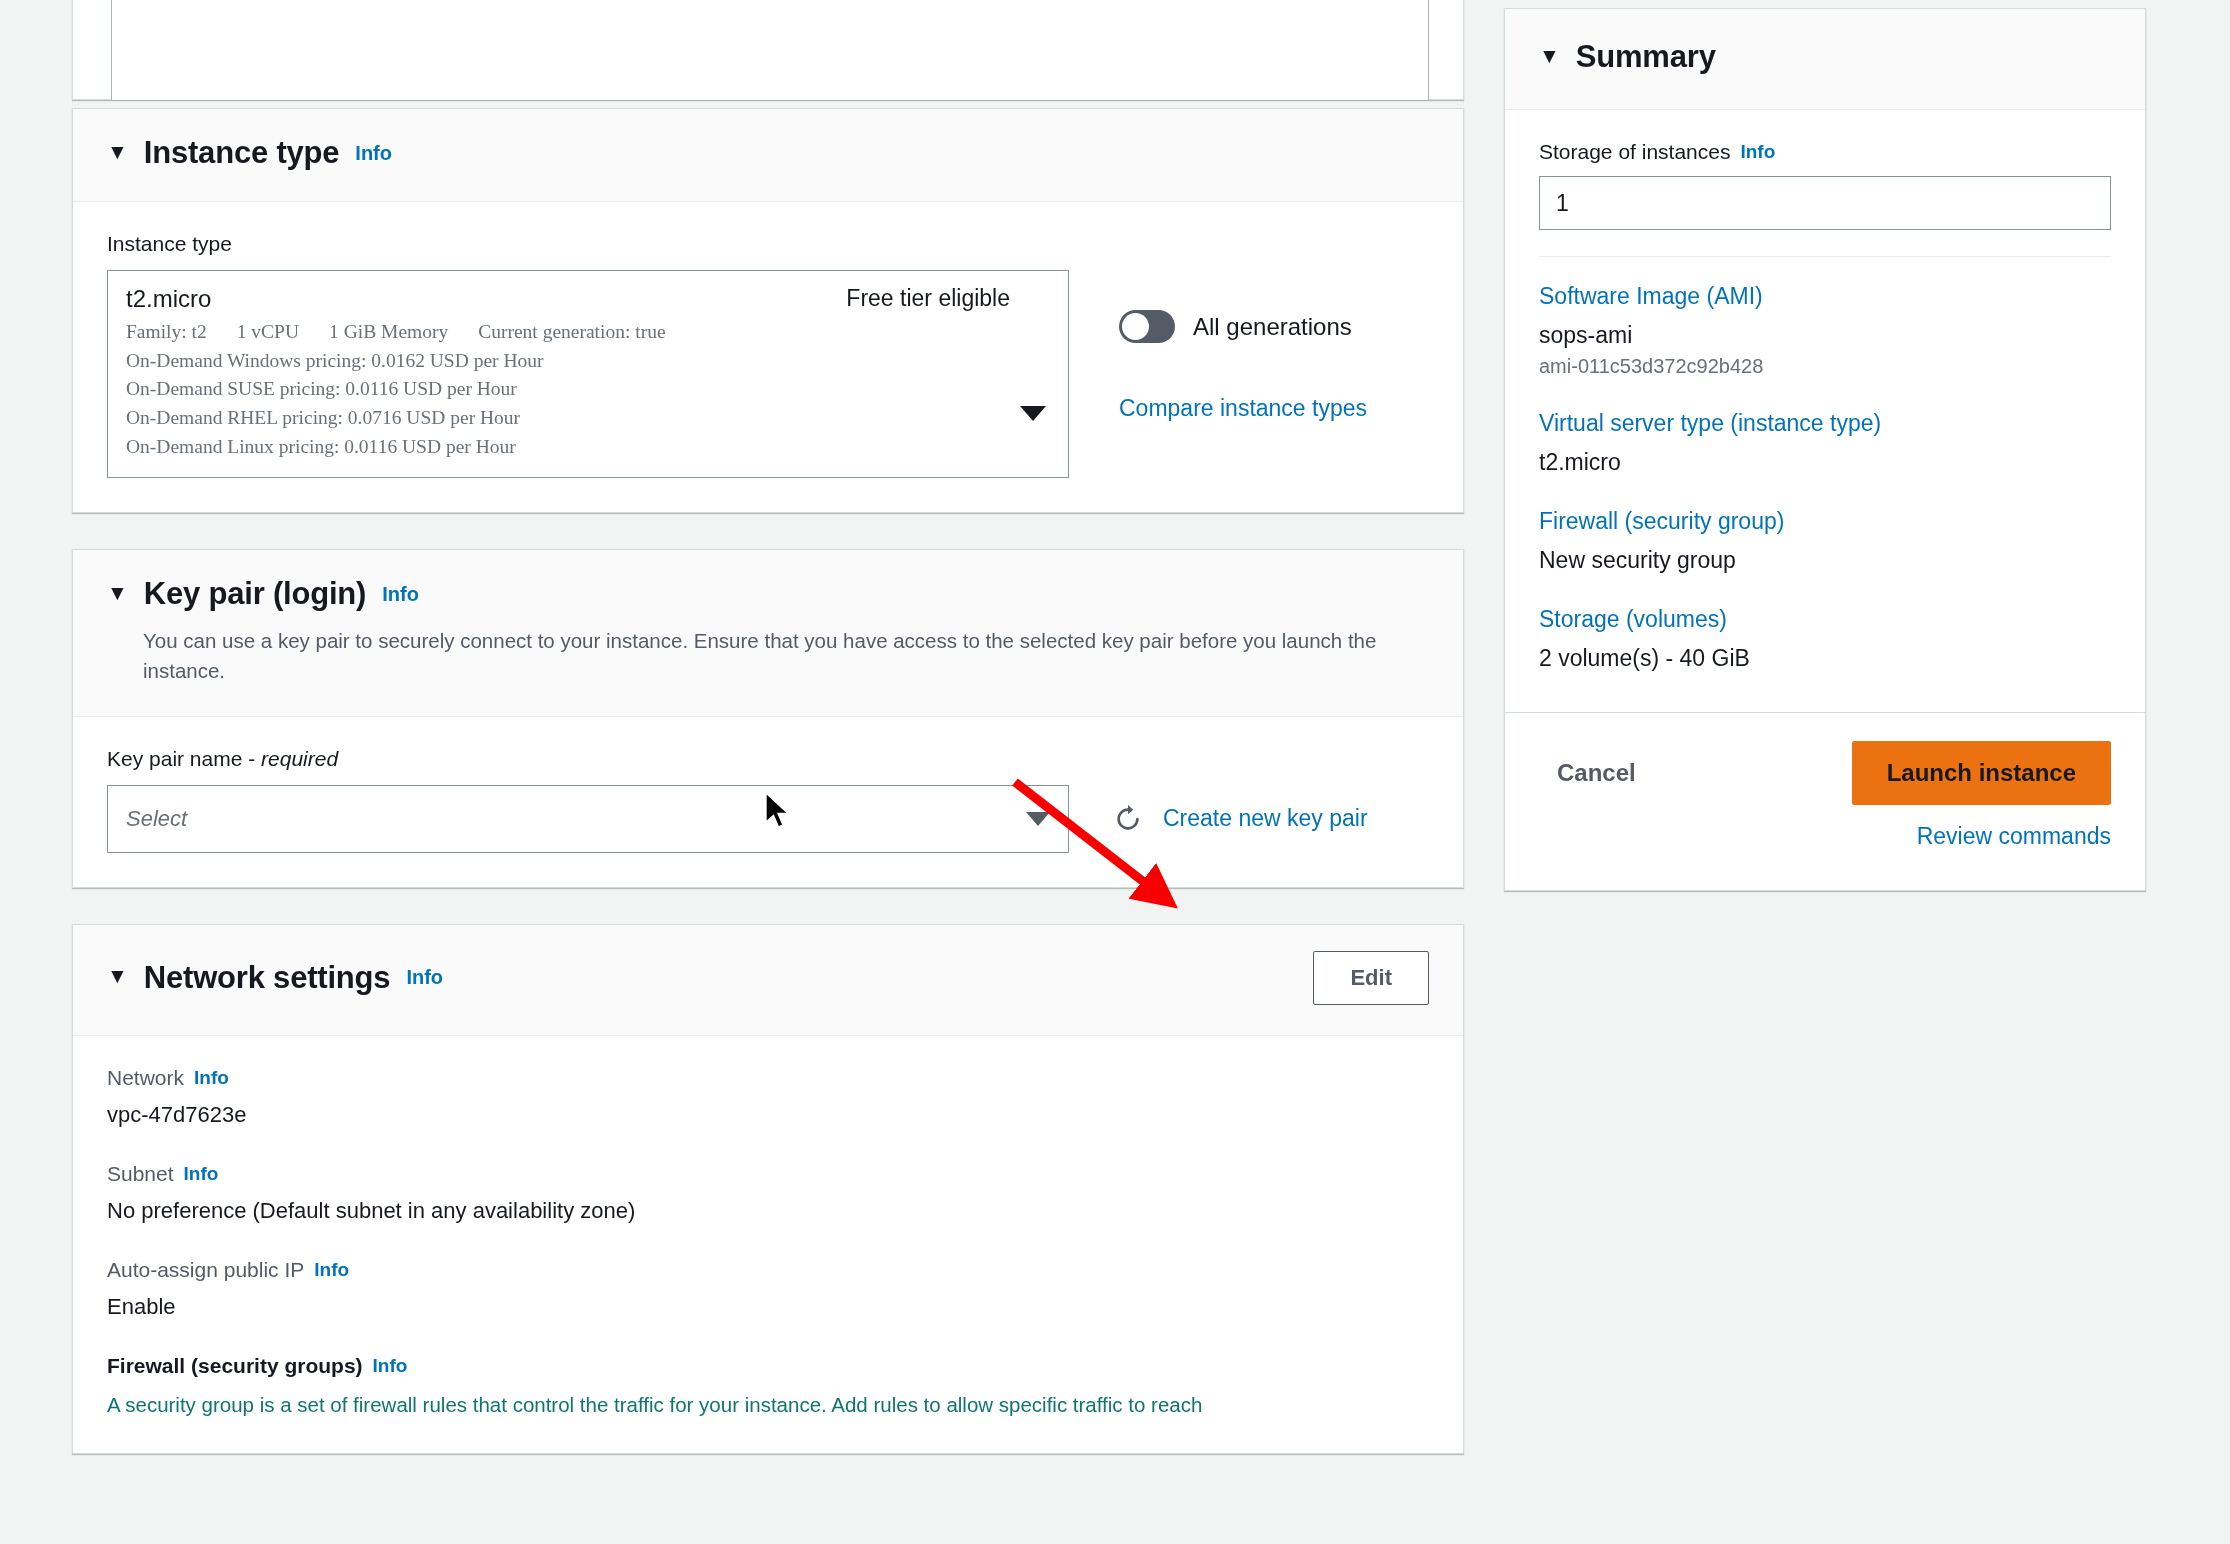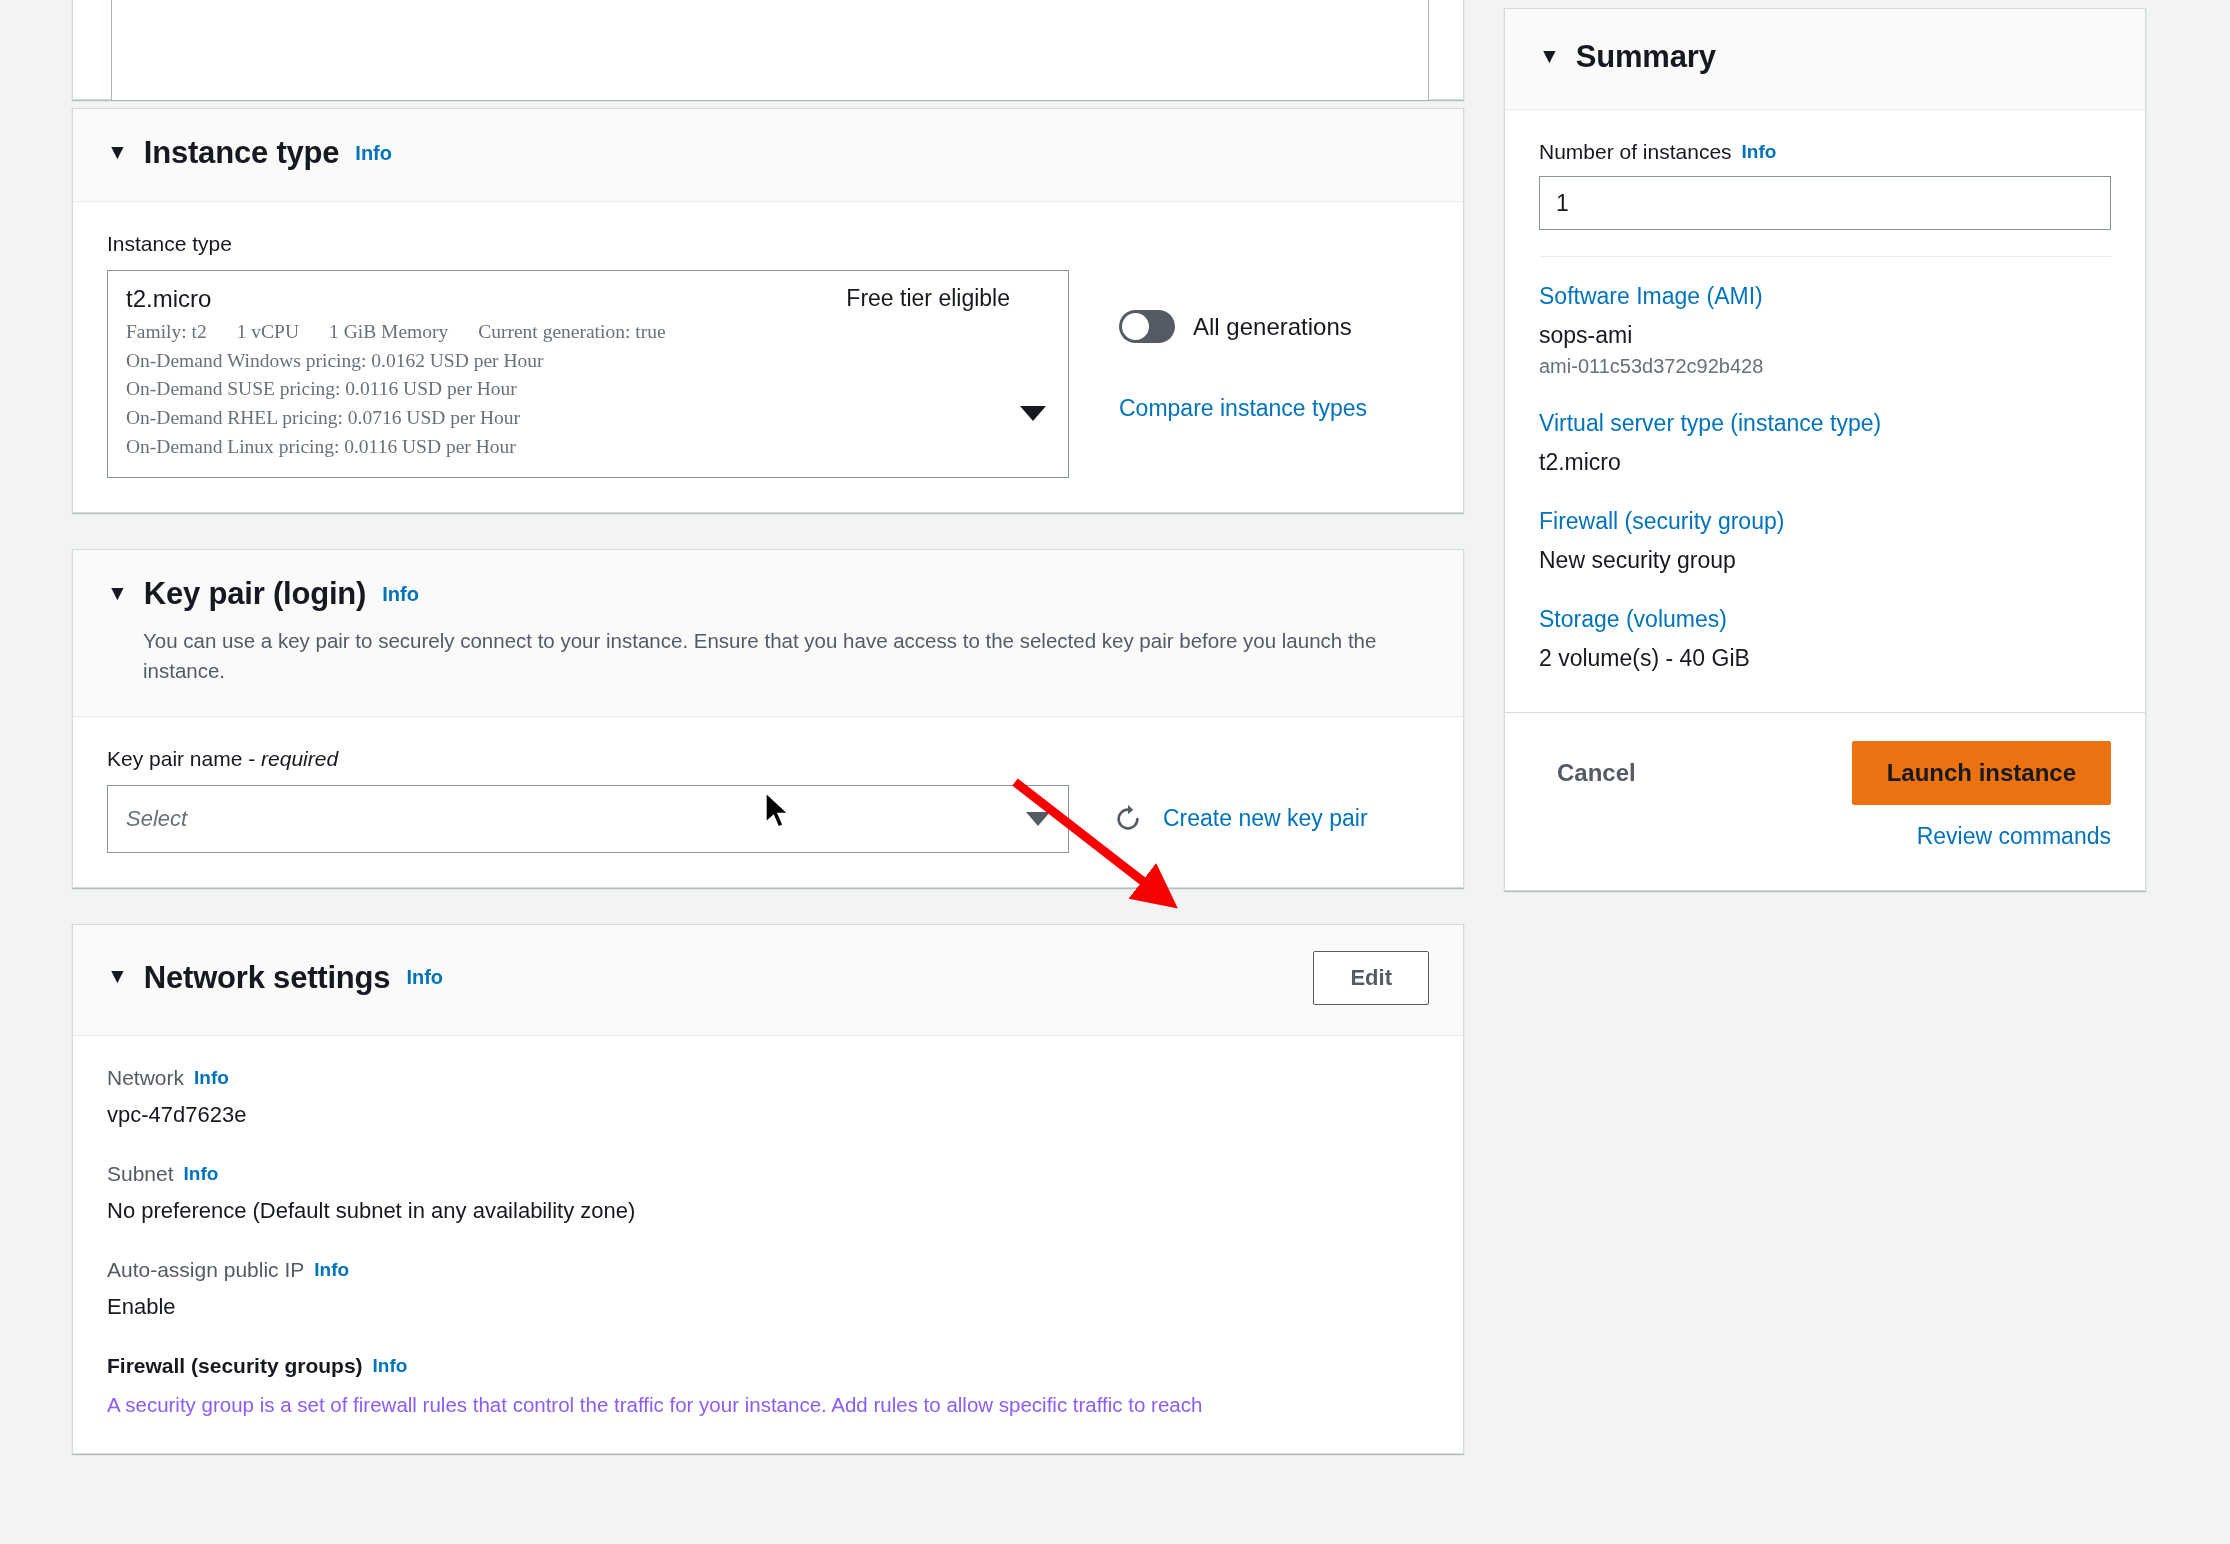--- a/index.html
+++ b/index.html
@@ -207,21 +207,21 @@
     gap: 10px;
   }
   .ns-label.bold { color: #16191f; font-weight: bold; }
   .ns-value {
     font-size: 22px;
     color: #16191f;
     margin-bottom: 34px;
   }
   .ns-desc {
     font-size: 20.5px;
-    color: #8b5cf6;
+    color: #0f766e;
     line-height: 1.45;
   }
 
   
   .summary-panel {
     position: absolute;
     left: 1504px;
     top: 8px;
     width: 642px;
     background: #ffffff;
@@ -480,21 +480,21 @@
 
   <div class="summary-panel">
     <div class="summary-header">
       <div class="section-title-row">
         <span class="caret">▼</span>
         <span class="section-title">Summary</span>
       </div>
     </div>
     <div class="summary-body">
       <div class="num-label">
-        <span>Number of instances</span>
+        <span>Storage of instances</span>
         <a class="info-link small">Info</a>
       </div>
       <input class="num-input" type="text" value="1" style="">
 
       <div class="divider"></div>
 
       <div class="sum-group">
         <a class="sum-link">Software Image (AMI)</a>
         <div class="sum-value">sops-ami</div>
         <div class="sum-sub">ami-011c53d372c92b428</div>

